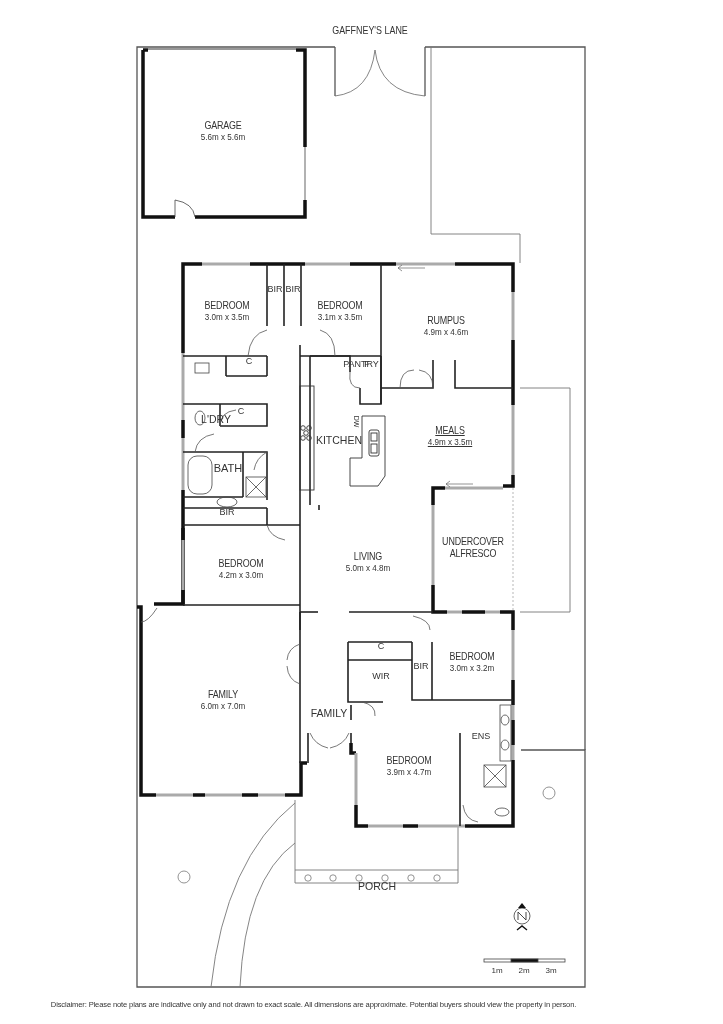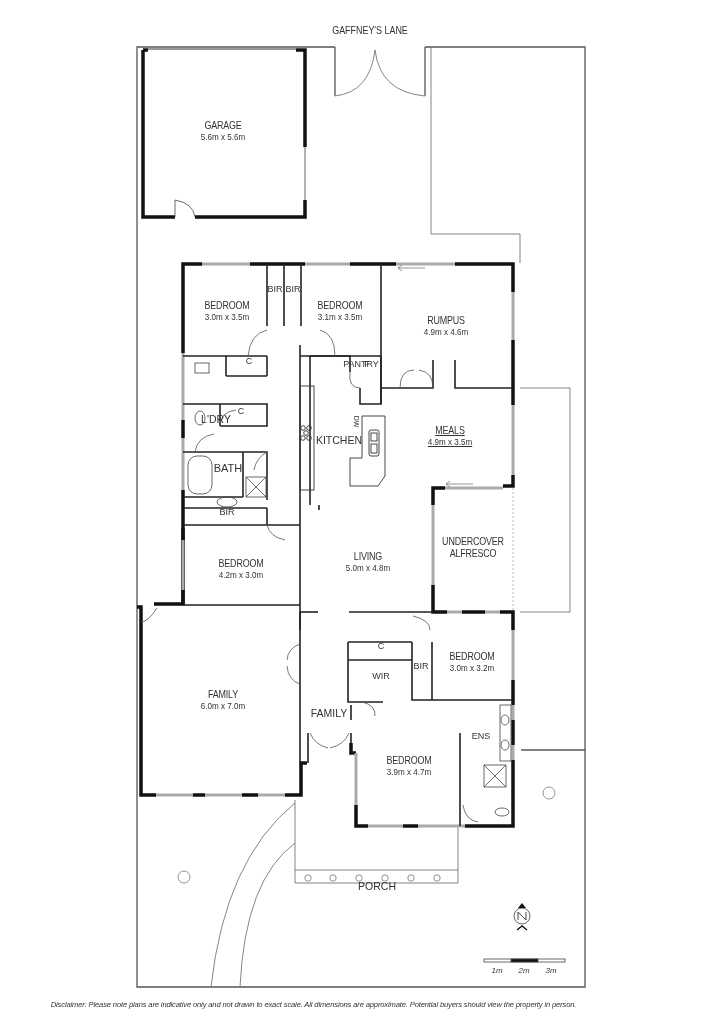--- a/index.html
+++ b/index.html
@@ -3,22 +3,22 @@
 <meta charset="utf-8">
 <style>
   html,body{margin:0;padding:0;background:#ffffff;}
   body{width:723px;height:1024px;position:relative;overflow:hidden;font-family:"Liberation Sans",sans-serif;}
   svg{position:absolute;left:0;top:0;}
   .lbl{position:absolute;transform:translateX(-50%);text-align:center;color:#333;font-family:"Liberation Sans",sans-serif;white-space:nowrap;line-height:1.1;}
   .lbl .n{font-size:10.5px;letter-spacing:-0.2px;display:block;transform:scaleX(0.85);}
   .lbl .d{font-size:9.5px;display:block;transform:scaleX(0.85);}
   .sm{position:absolute;transform:translateX(-50%);font-size:9px;color:#333;transform-origin:center;white-space:nowrap;}
   .street{position:absolute;left:370px;top:24px;transform:translateX(-50%) scaleX(0.85);font-size:10.5px;color:#333;white-space:nowrap;}
-  .disc{position:absolute;left:0;width:627px;top:1000px;text-align:center;font-size:7.6px;color:#333;white-space:nowrap;letter-spacing:-0.15px;font-style:italic;}
-  .scale-lbl{position:absolute;font-size:8px;color:#333;transform:translateX(-50%);font-style:italic;}
+  .disc{position:absolute;left:0;width:627px;top:1000px;text-align:center;font-size:7.6px;color:#333;white-space:nowrap;letter-spacing:-0.15px;}
+  .scale-lbl{position:absolute;font-size:8px;color:#333;transform:translateX(-50%);}
 </style>
 </head>
 <body>
 
 <svg width="723" height="1024" viewBox="0 0 723 1024" xmlns="http://www.w3.org/2000/svg">
 
   <g fill="none" stroke="#555" stroke-width="1.3">
     <polyline points="335,47 137,47 137,987 585,987 585,750 521,750"></polyline>
     <polyline points="425,47 585,47 585,750"></polyline>
     <polyline points="335,47 335,96"></polyline>

